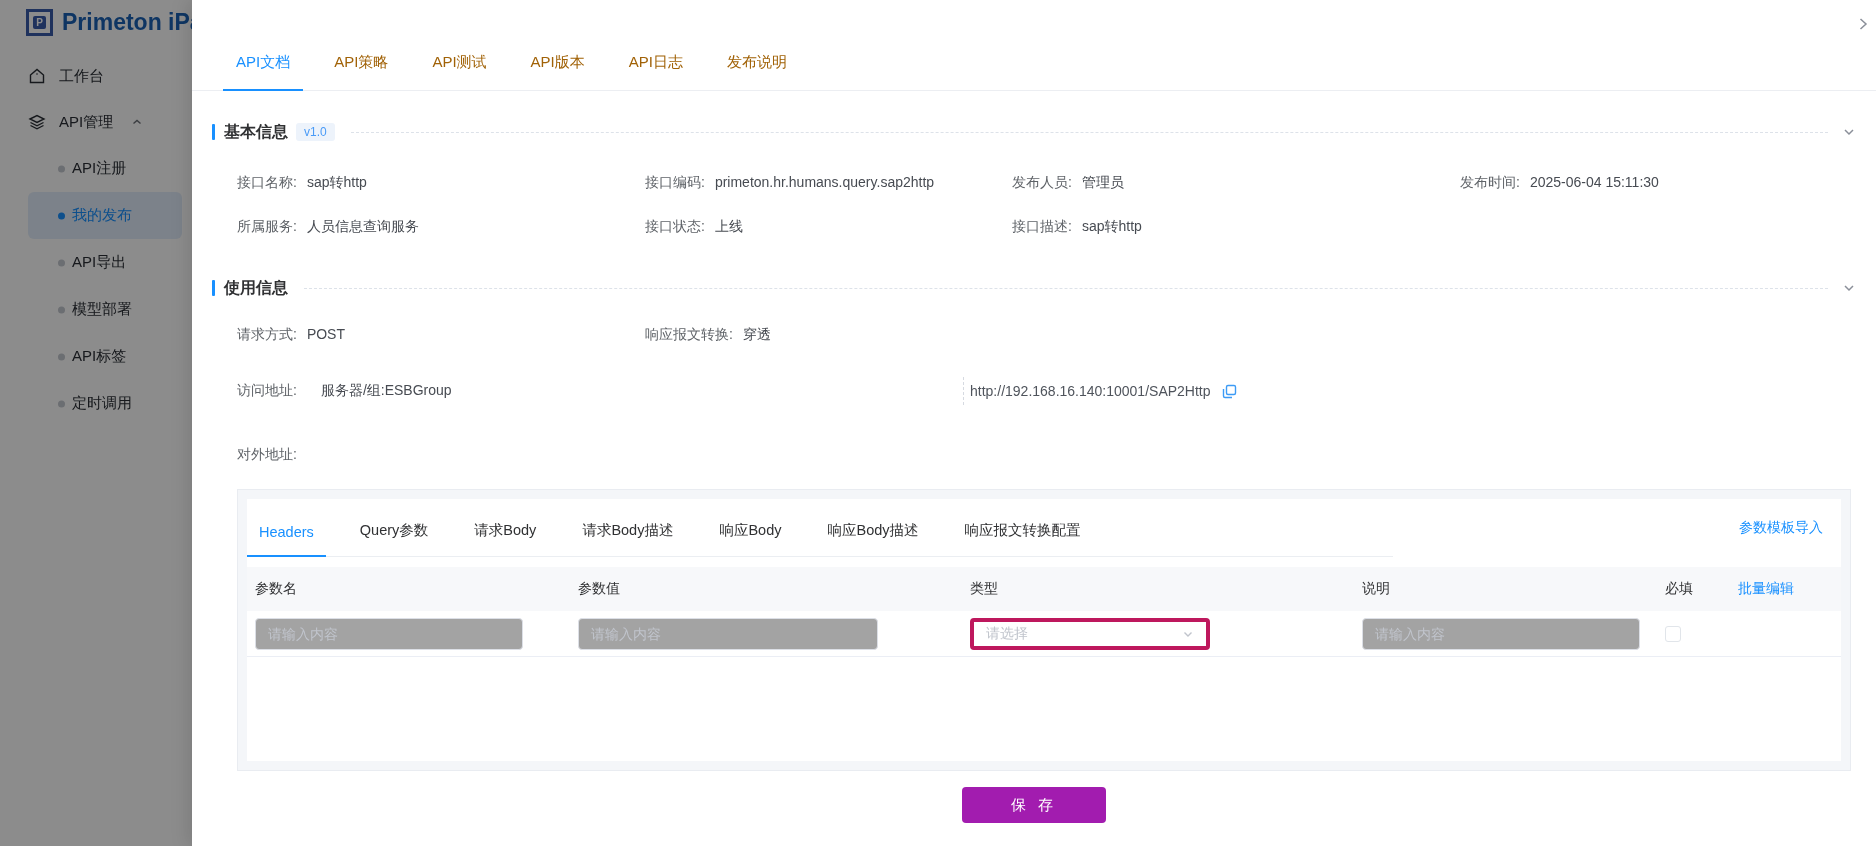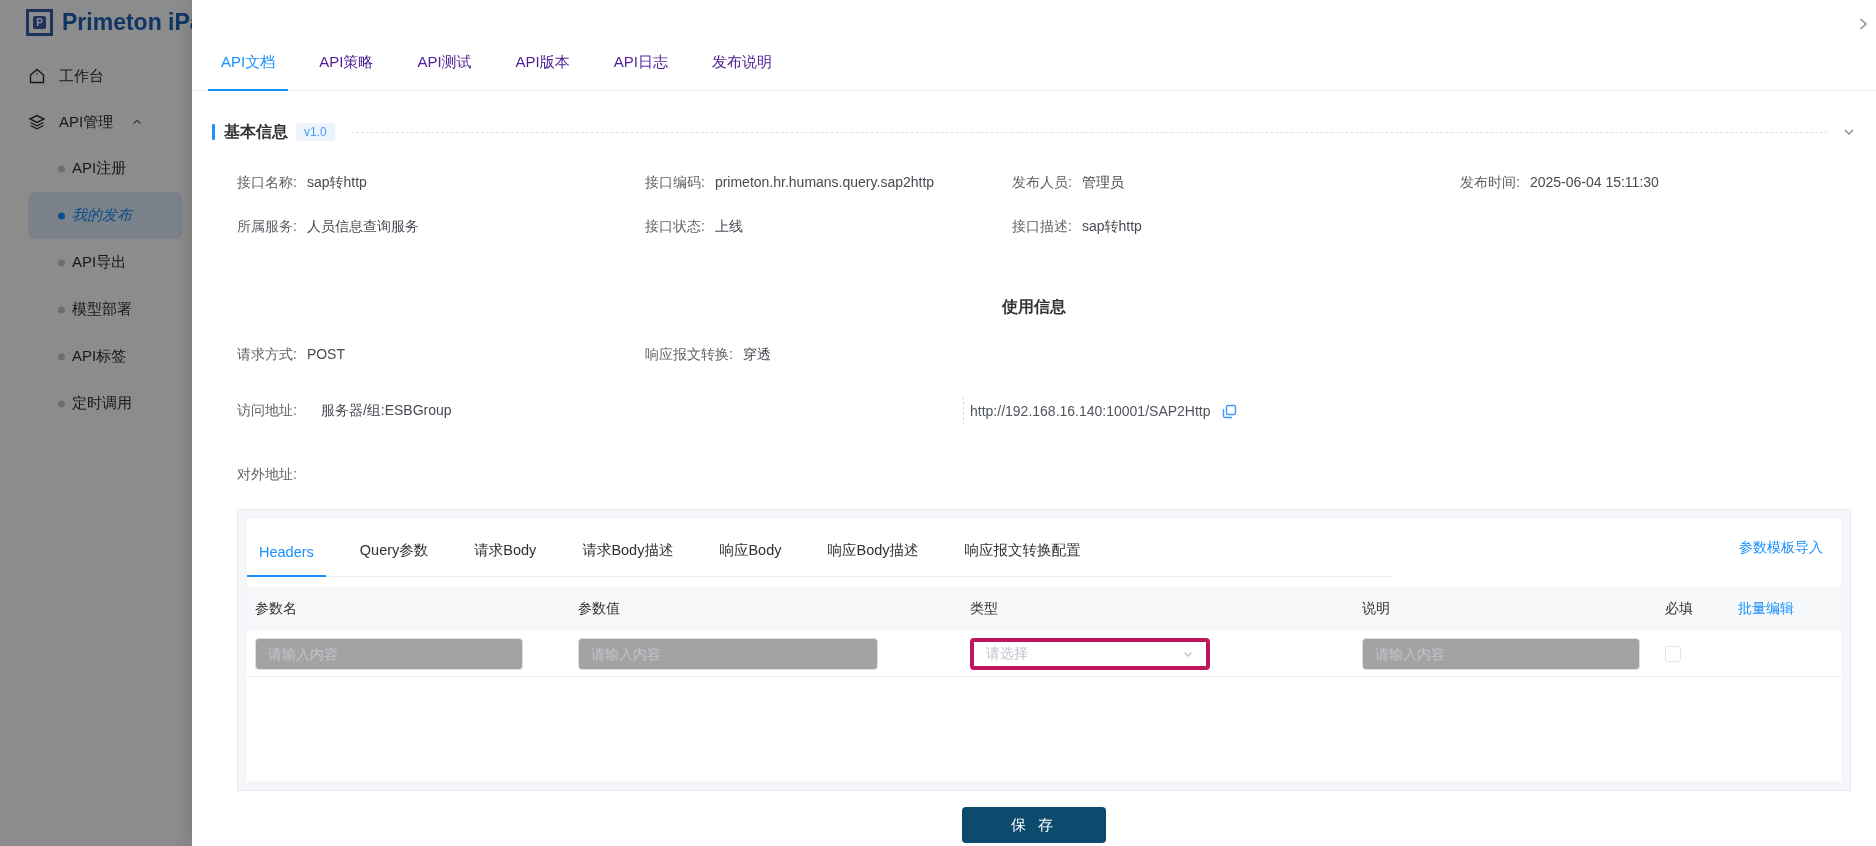--- a/index.html
+++ b/index.html
@@ -17,34 +17,34 @@
     display:flex; align-items:center; justify-content:center; border-radius:2px; }
   .logo-text { color:#1b62b5; font-weight:bold; font-size:23px; }
   .menu { padding-top:9px; font-size:15px; color:#2b2f36; }
   .menu-item { height:46px; display:flex; align-items:center; padding-left:28px; gap:13px; position:relative; }
   .menu-item svg { flex:0 0 18px; }
   .menu-item .chev { position:absolute; right:46px; top:50%; transform:translateY(-50%); display:flex; }
   .sub-item { height:47px; display:flex; align-items:center; margin:0 10px 0 28px; padding-left:44px;
     position:relative; border-radius:6px; color:#2b2f36; }
   .sub-item::before { content:""; position:absolute; left:30px; top:50%; transform:translateY(-50%);
     width:7px; height:7px; border-radius:50%; background:#c4c8cf; }
-  .sub-item.active { background:#e2edfb; color:#1890ff;font-style:italic; }
+  .sub-item.active { background:#e2edfb; color:#1890ff; }
   .sub-item.active::before { background:#1890ff; }
 
   
   .drawer { position:relative; flex:1; height:100%; background:#fff; box-shadow:-6px 0 16px rgba(0,0,0,0.10); overflow:hidden; }
   .drawer-collapse { position:absolute; top:16px; right:5px; display:flex; cursor:pointer; }
 
-  .top-tabs { display:flex; align-items:flex-end; height:91px; padding-left:16px; border-bottom:1px solid #eceef2; }
-  .top-tab { padding:0 13px 18px; margin-right:18px; font-size:15px; color:#4c1d95; position:relative; cursor:pointer; white-space:nowrap; }
+  .top-tabs { display:flex; align-items:flex-end; height:91px; padding-left:31px; border-bottom:1px solid #eceef2; }
+  .top-tab { padding:0 13px 18px; margin-right:18px; font-size:15px; color:#a16207; position:relative; cursor:pointer; white-space:nowrap; }
   .top-tab.active { color:#1890ff; }
   .top-tab.active::after { content:""; position:absolute; left:0; right:0; bottom:-1px; height:2px; background:#1890ff; }
 
   .sec-head { display:flex; align-items:center; margin:30px 20px 0 20px; height:22px; }
-  .sec-head.usage { margin-top:48px;flex-direction:column; }
+  .sec-head.usage { margin-top:28px; }
   .sec-bar { width:3px; height:16px; background:#1890ff; margin-right:9px; border-radius:1px; }
   .sec-title { font-size:16px; font-weight:bold; color:#303133; }
   .badge { margin-left:8px; background:#edf3fb; color:#4a9bf7; font-size:12px; padding:2px 8px; border-radius:3px; }
   .sec-dash { flex:1; border-top:1px dashed #dde2e9; margin:0 14px 0 16px; }
 
   .f-row { display:flex; align-items:center; height:44px; padding:0 20px 0 45px; font-size:14px; }
   .f-row.first { margin-top:18px; }
   .w1 { width:408px; } .w2 { width:367px; } .w3 { width:448px; } .w4 { flex:1; }
   .f-label { color:#5f6368; margin-right:10px; }
   .f-value { color:#474b52; }
@@ -78,21 +78,21 @@
   .link { color:#1890ff; cursor:pointer; }
   .tbl-input { height:32px; border:1px solid #dcdfe6; border-radius:4px; padding:0 12px; font-size:14px;
     color:#474b52; outline:none; font-family:inherit; background:#a3a3a3; }
   .tbl-input::placeholder { color:#c0c4cc; }
   .in1 { width:268px; } .in2 { width:300px; } .in4 { width:278px; }
   .sel { width:240px; height:32px; border:4px solid #be185d; border-radius:4px; padding:0 12px;
     display:flex; align-items:center; justify-content:space-between; color:#c0c4cc; font-size:14px; background:#fff; cursor:pointer; }
   .checkbox { width:16px; height:16px; border:1px solid #e1e5ea; border-radius:3px; background:#fff; cursor:pointer; }
 
   .save-row { display:flex; justify-content:center; margin-top:16px; }
-  .save-btn { width:144px; height:36px; background:#0c4a6e; color:#fff; border:none; border-radius:4px;
+  .save-btn { width:144px; height:36px; background:#a21caf; color:#fff; border:none; border-radius:4px;
     font-size:15px; letter-spacing:4px; cursor:pointer; font-family:inherit; }
 </style>
 </head>
 <body>
 
 <div class="app">
 
   <aside class="sidebar">
     <div class="logo-bar">
       <span class="logo-icon">

